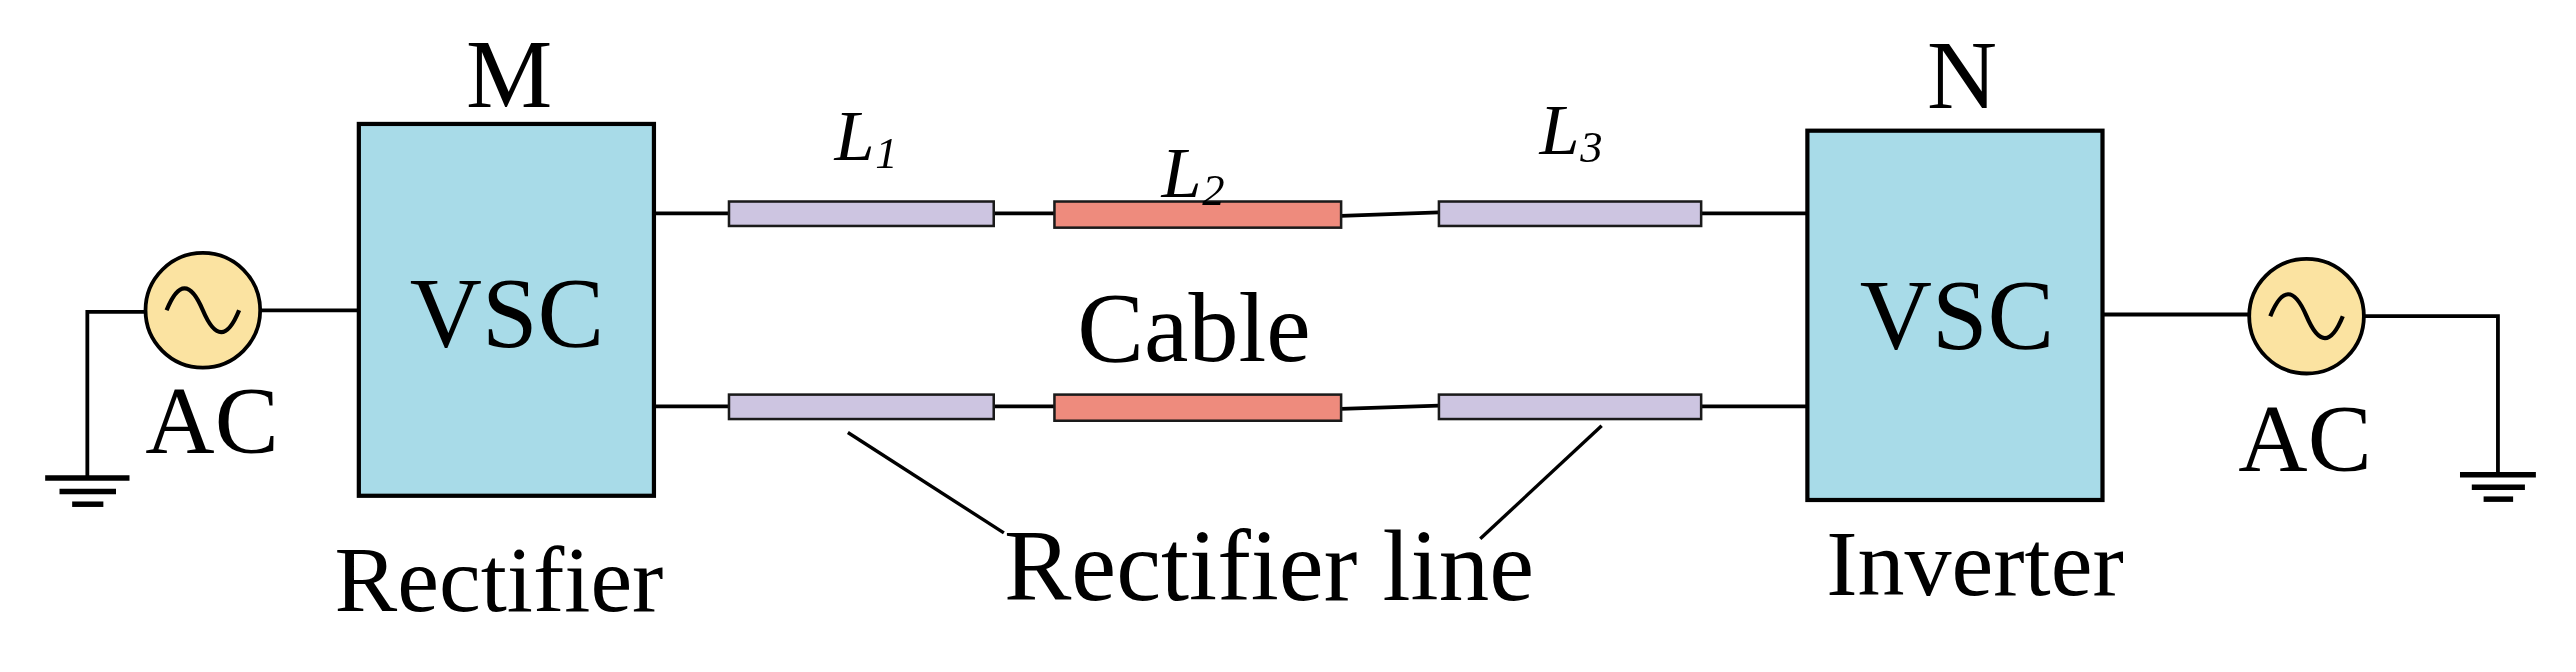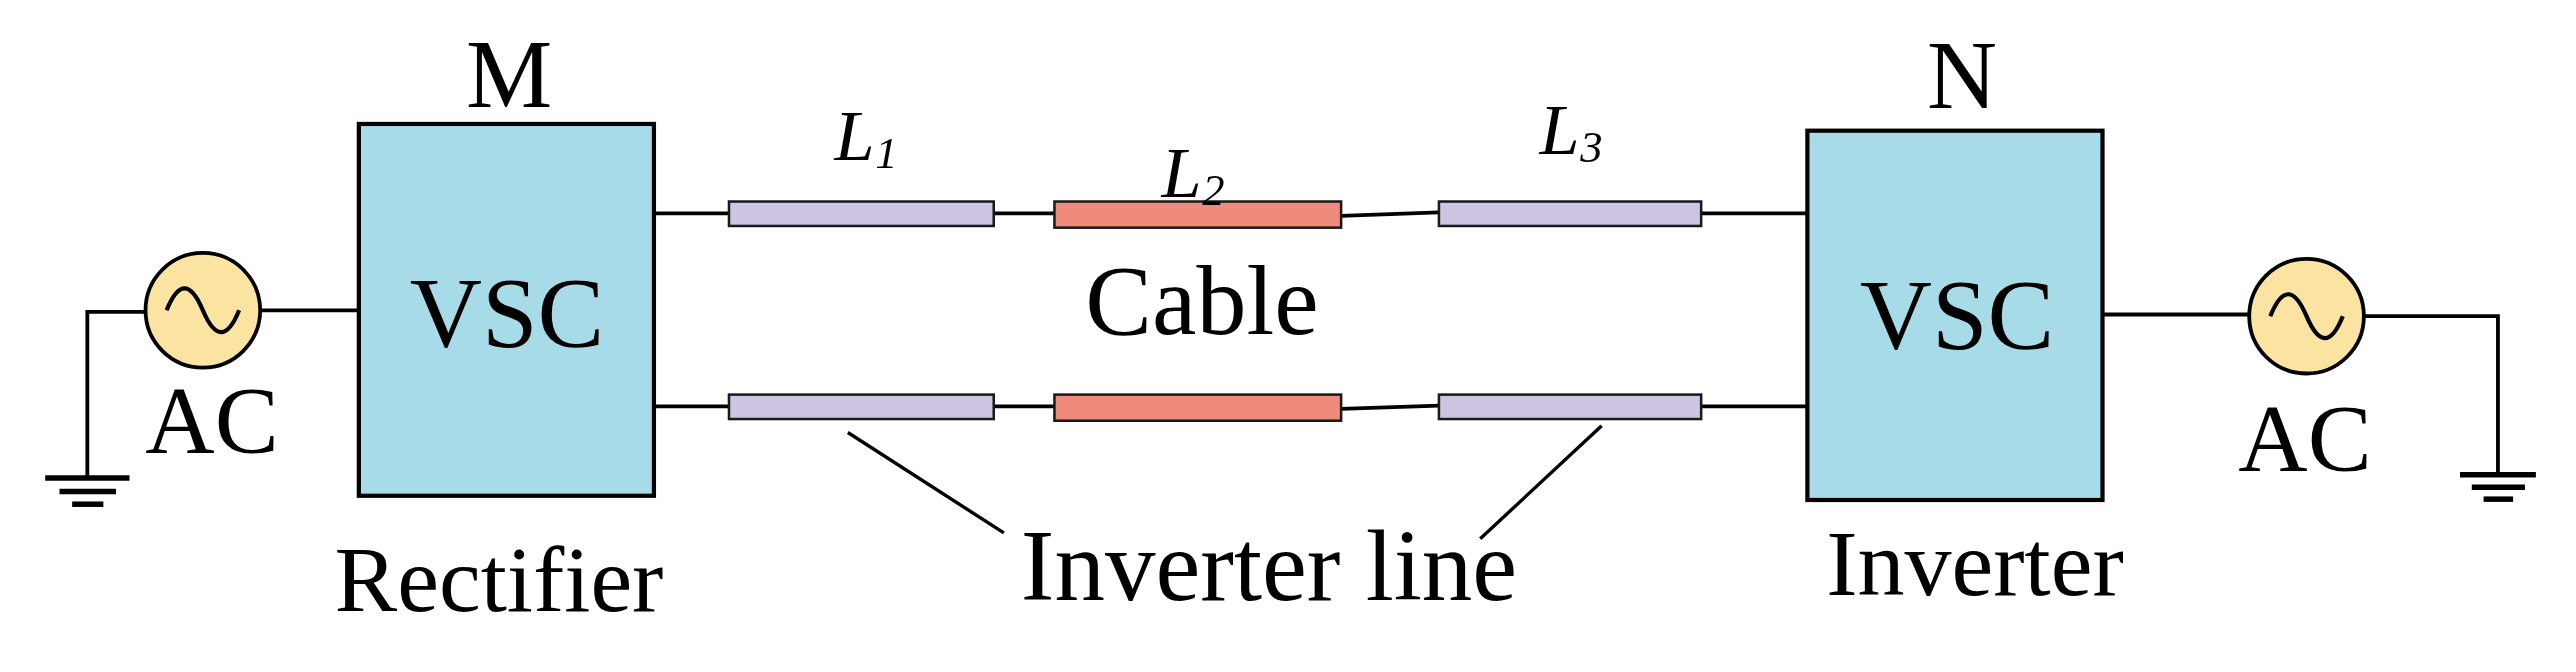--- a/index.html
+++ b/index.html
@@ -31,21 +31,21 @@
     line-height: 1;
   }
   .lbl-m         { left: 509px;  top: 74px;  font-size: 97px; }
   .lbl-n         { left: 1962px; top: 75px;  font-size: 97px; }
   .lbl-vsc-left  { left: 507px;  top: 313px; font-size: 100px; }
   .lbl-vsc-right { left: 1957px; top: 315px; font-size: 100px; }
   .lbl-rectifier { left: 499px;  top: 579px; font-size: 94px; }
   .lbl-inverter  { left: 1975px; top: 563px; font-size: 94px; }
   .lbl-ac-left   { left: 212px;  top: 421px; font-size: 96px; }
   .lbl-ac-right  { left: 2305px; top: 439px; font-size: 96px; }
-  .lbl-cable     { left: 1194px; top: 301px; font-size: 100px; margin-left: 8px; }
+  .lbl-cable     { left: 1194px; top: 328px; font-size: 100px; }
   .lbl-overhead  { left: 1269px; top: 566px; font-size: 101px; }
 
   .seg-label { font-style: italic; font-size: 72px; }
   .lbl-l1 { left: 866px; top: 138px; }
   .lbl-l2 { left: 1193px; top: 138px; margin-top: 37px; }
   .lbl-l3 { left: 1571px; top: 132px; }
   .seg-label .lsub { font-size: 0.62em; vertical-align: -0.18em; margin-left: 0.02em; }
 </style>
 </head>
 <body>
@@ -107,15 +107,15 @@
   <div class="label lbl-n">N</div>
   <div class="label lbl-vsc-right">VSC</div>
   <div class="label lbl-inverter">Inverter</div>
   <div class="label lbl-ac-right">AC</div>
 
   <div class="label seg-label lbl-l1"><span>L</span><span class="lsub">1</span></div>
   <div class="label seg-label lbl-l2"><span>L</span><span class="lsub">2</span></div>
   <div class="label seg-label lbl-l3"><span>L</span><span class="lsub">3</span></div>
 
   <div class="label lbl-cable">Cable</div>
-  <div class="label lbl-overhead">Inverter line</div>
+  <div class="label lbl-overhead">Rectifier line</div>
 </div>
 
 
 </body></html>

